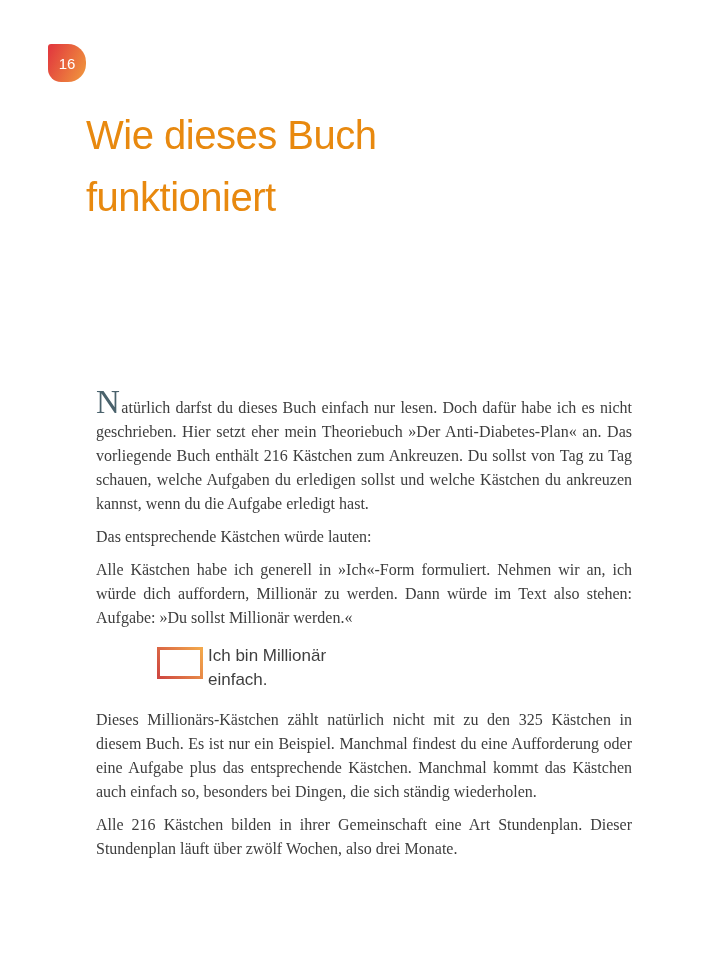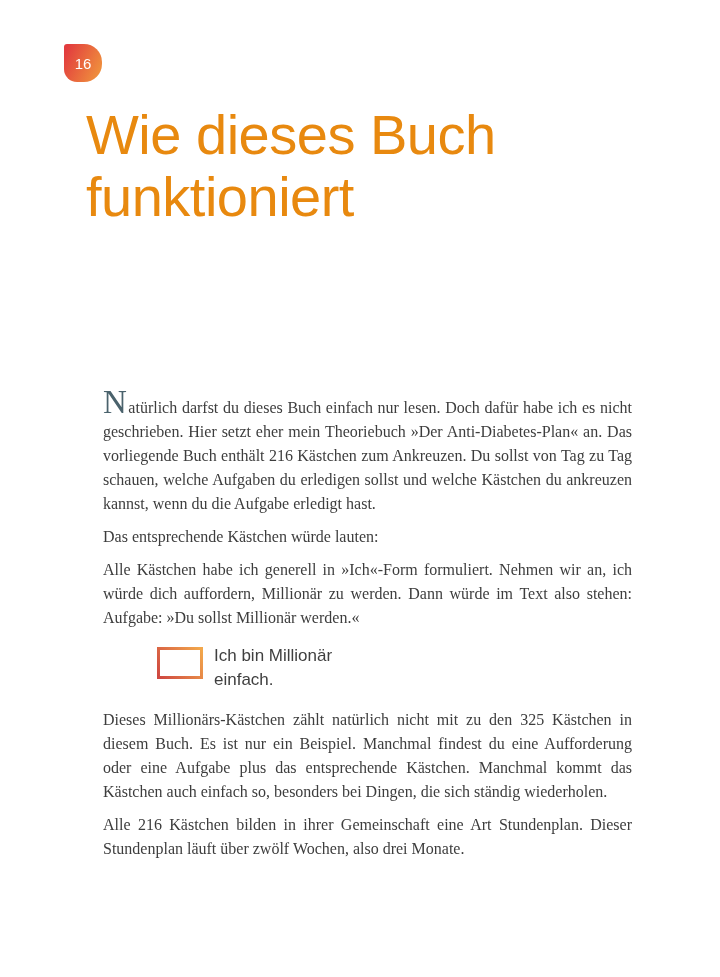--- a/index.html
+++ b/index.html
@@ -12,21 +12,21 @@
     width: 720px;
     height: 977px;
     background: #ffffff;
     overflow: hidden;
     font-family: "Liberation Serif", serif;
   }
 
   
   .badge {
     position: absolute;
-    left: 64px;
+    left: 48px;
     top: 44px;
     width: 38px;
     height: 38px;
     border-radius: 3px 18px 18px 13px;
     background: linear-gradient(115deg, #e23c3e 8%, #ef8f3d 88%);
     color: #ffffff;
     font-family: "Liberation Sans", sans-serif;
     font-size: 15px;
     display: flex;
     align-items: center;
@@ -34,54 +34,54 @@
   }
 
   
   .chapter-title {
     position: absolute;
     left: 86px;
     top: 104px;
     margin: 0;
     font-family: "Liberation Sans", sans-serif;
     font-weight: 400;
-    font-size: 56px;
+    font-size: 40px;
     line-height: 62px;
     letter-spacing: -0.5px;
     color: #e8890f;
   }
 
   
   .body-col {
     position: absolute;
     left: 92px;
     top: 390px;
     width: 540px;
   }
   .body-col p {
-    margin: 0 0 9px 11px;
+    margin: 0 0 9px 4px;
     font-family: "Liberation Serif", serif;
     font-size: 16px;
     line-height: 24px;
     color: #3d3d3d;
     text-align: justify;
   }
   .dropcap {
     font-size: 33px;
     line-height: 24px;
     color: #4a626c;
     letter-spacing: 0.5px;
     padding-right: 1px;
   }
 
   
   .checkbox-row {
     display: flex;
     align-items: flex-start;
-    gap: 11px;
+    gap: 5px;
     margin: 17px 0 16px 65px;
   }
   .checkbox-frame {
     width: 40px;
     height: 26px;
     padding: 3px;
     background: linear-gradient(55deg, #cf4841 5%, #f2a74b 95%);
     flex: 0 0 auto;
   }
   .checkbox-frame .checkbox-inner {

